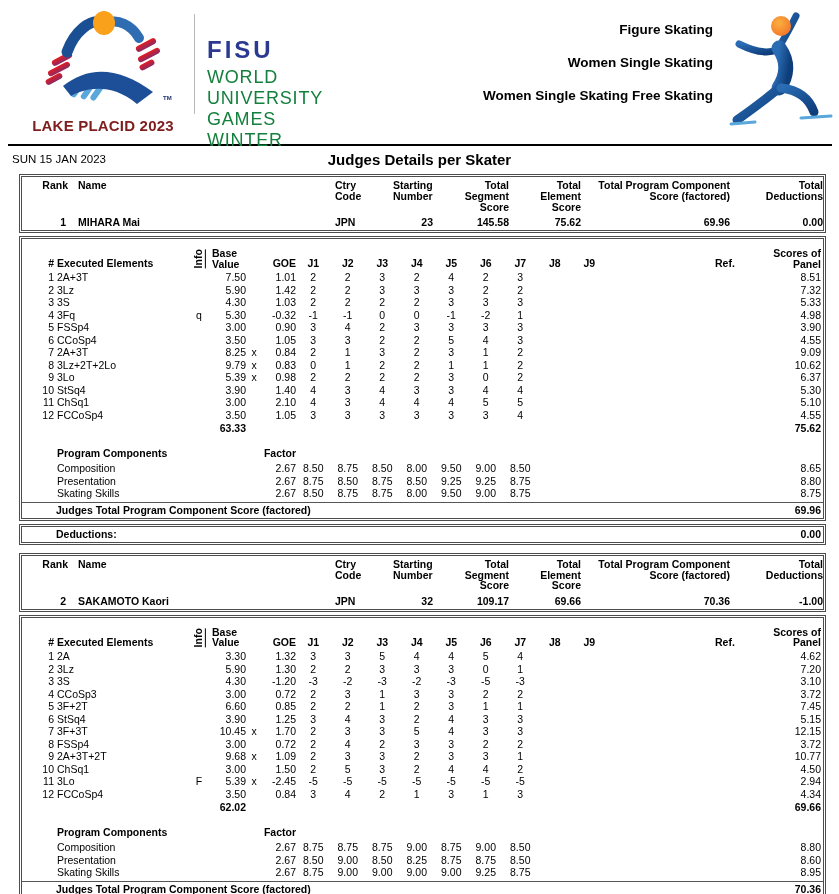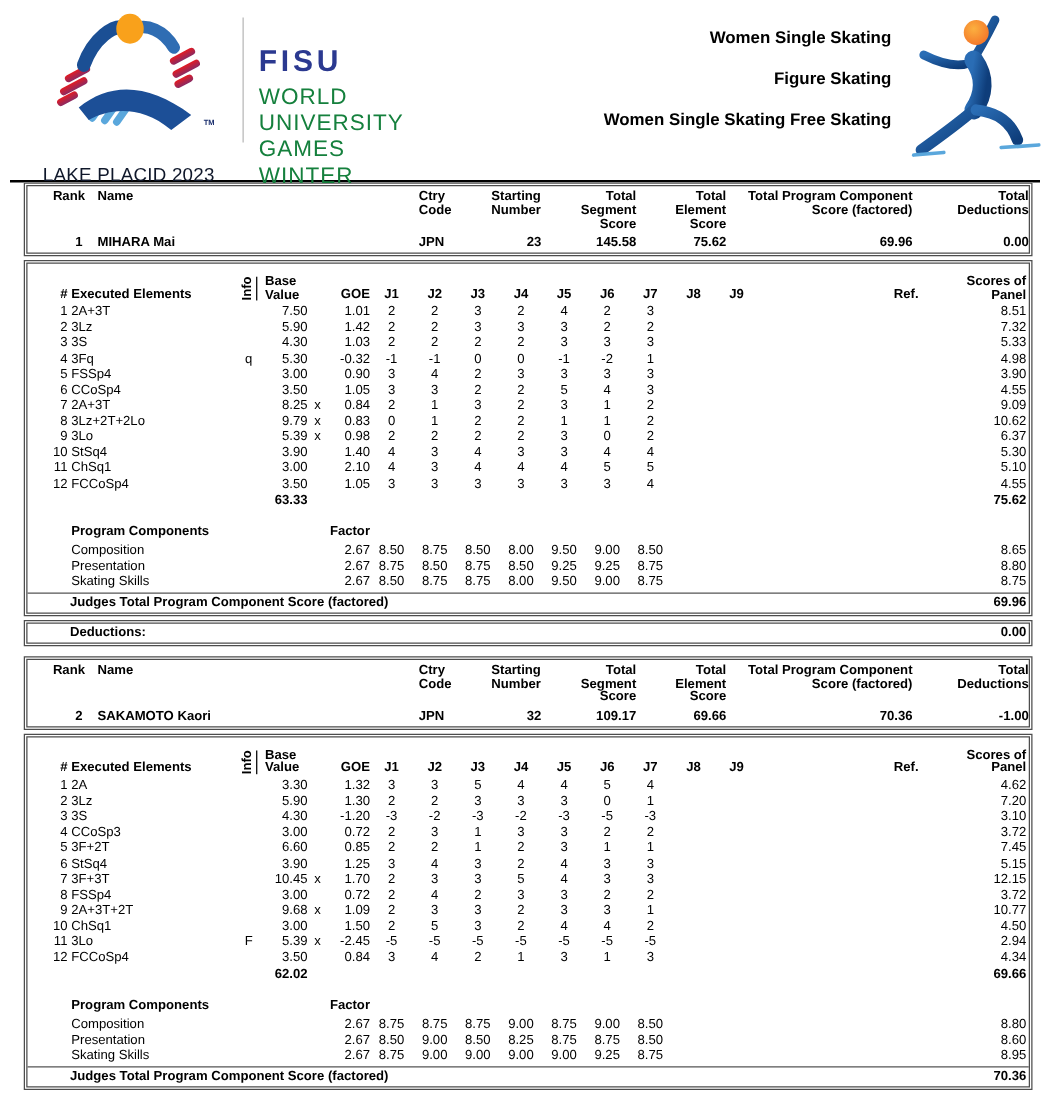--- a/index.html
+++ b/index.html
@@ -3,21 +3,21 @@
 <meta charset="utf-8">
 <style>
   * { margin:0; padding:0; box-sizing:border-box; }
   html,body { background:#fff; }
   body { width:839px; height:894px; font-family:"Liberation Sans", sans-serif; color:#000; }
   .page { position:relative; width:839px; height:894px; overflow:hidden; background:#fff; }
 
   
   .top { display:flex; align-items:flex-start; padding:8px 6px 0 24px; height:144px; }
   .logo-block { width:158px; text-align:center; flex:none; }
-  .logo-name { font-weight:normal; color:#0f172a; font-size:15px; letter-spacing:.2px; margin-top:15px; white-space:nowrap; }
+  .logo-name { font-weight:bold; color:#7f1d1d; font-size:15px; letter-spacing:.2px; margin-top:1px; white-space:nowrap; }
   .v-divider { width:1px; background:#b8b8b8; height:100px; margin:6px 12px 0 12px; flex:none; }
   .fisu-block { margin-top:28px; flex:none; }
   .fisu-word { font-size:24px; font-weight:bold; color:#2b3990; letter-spacing:3px; margin-bottom:3px; }
   .wordmark-line { font-size:18px; letter-spacing:.8px; line-height:21px; color:#15803d; }
   .event-block { flex:1; text-align:right; margin-top:14px; padding-right:16px; }
   .event-line { font-weight:bold; font-size:13.5px; margin-bottom:18px; white-space:nowrap; }
   .pictogram { width:104px; height:126px; flex:none; margin-top:2px; }
 
   .rule { border:none; border-top:2px solid #000; margin:0 7px 0 8px; }
   .title-row { position:relative; height:28px; }
@@ -125,22 +125,22 @@
 
     <div class="fisu-block">
       <div class="fisu-word">FISU</div>
       <div class="wordmark-line">WORLD</div>
       <div class="wordmark-line">UNIVERSITY</div>
       <div class="wordmark-line">GAMES</div>
       <div class="wordmark-line">WINTER</div>
     </div>
 
     <div class="event-block">
+      <div class="event-line">Figure Skating</div>
       <div class="event-line">Women Single Skating</div>
-      <div class="event-line">Figure Skating</div>
       <div class="event-line">Women Single Skating Free Skating</div>
     </div>
 
     <svg class="pictogram" viewBox="0 0 104 126">
       <defs>
         <linearGradient id="bluebody" x1="0" y1="0" x2="1" y2="1">
           <stop offset="0" stop-color="#2a6db5"></stop>
             <stop offset="1" stop-color="#0e3d7a"></stop>
         </linearGradient>
         <radialGradient id="headgrad" cx="0.4" cy="0.35" r="0.9">
@@ -159,20 +159,24 @@
 
       <path d="M2,114 L26,112" stroke="#5aa7dc" stroke-width="3" stroke-linecap="round" fill="none"></path>
       <path d="M72,108 L102,106" stroke="#5aa7dc" stroke-width="3" stroke-linecap="round" fill="none"></path>
 
       <circle cx="52" cy="16" r="10" fill="url(#headgrad)"></circle>
     </svg>
   </header>
 
   <hr class="rule">
 
+  <div class="title-row">
+    <span class="date">SUN 15 JAN 2023</span>
+    <div class="title">Judges Details per Skater</div>
+  </div>
 
   <main id="skaters">
     <section class="skater">
 
       <div class="box rank-box">
         <div class="grid-rank">
           <span class="h h-rank">Rank</span>
           <span class="h h-name">Name</span>
           <span class="h h-ctry">Ctry
 Code</span>

